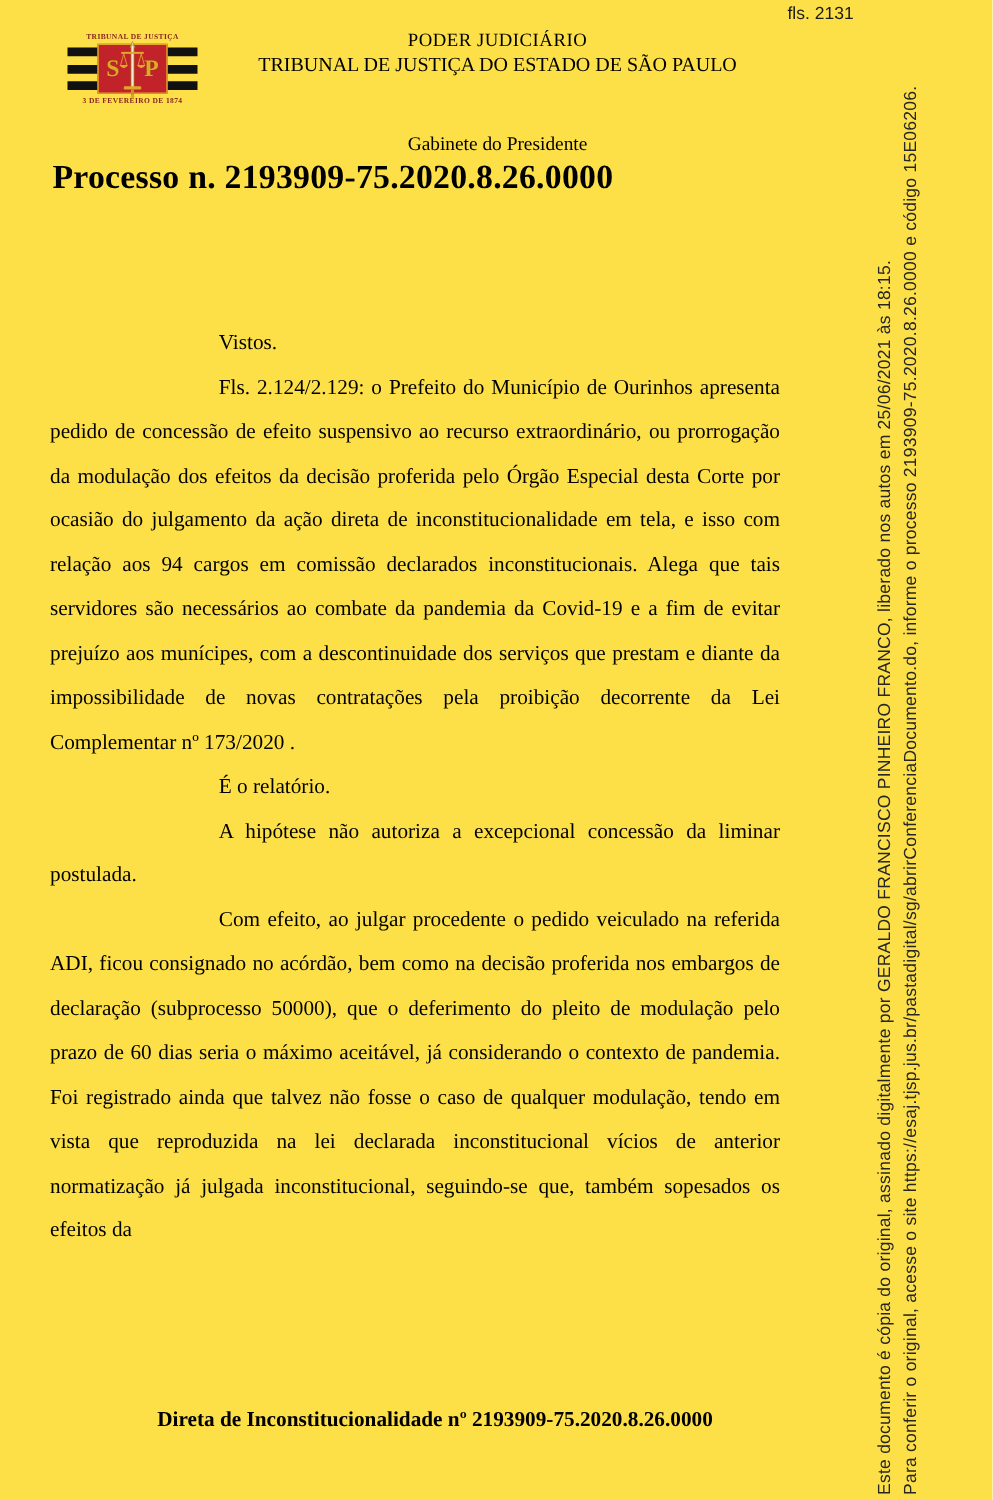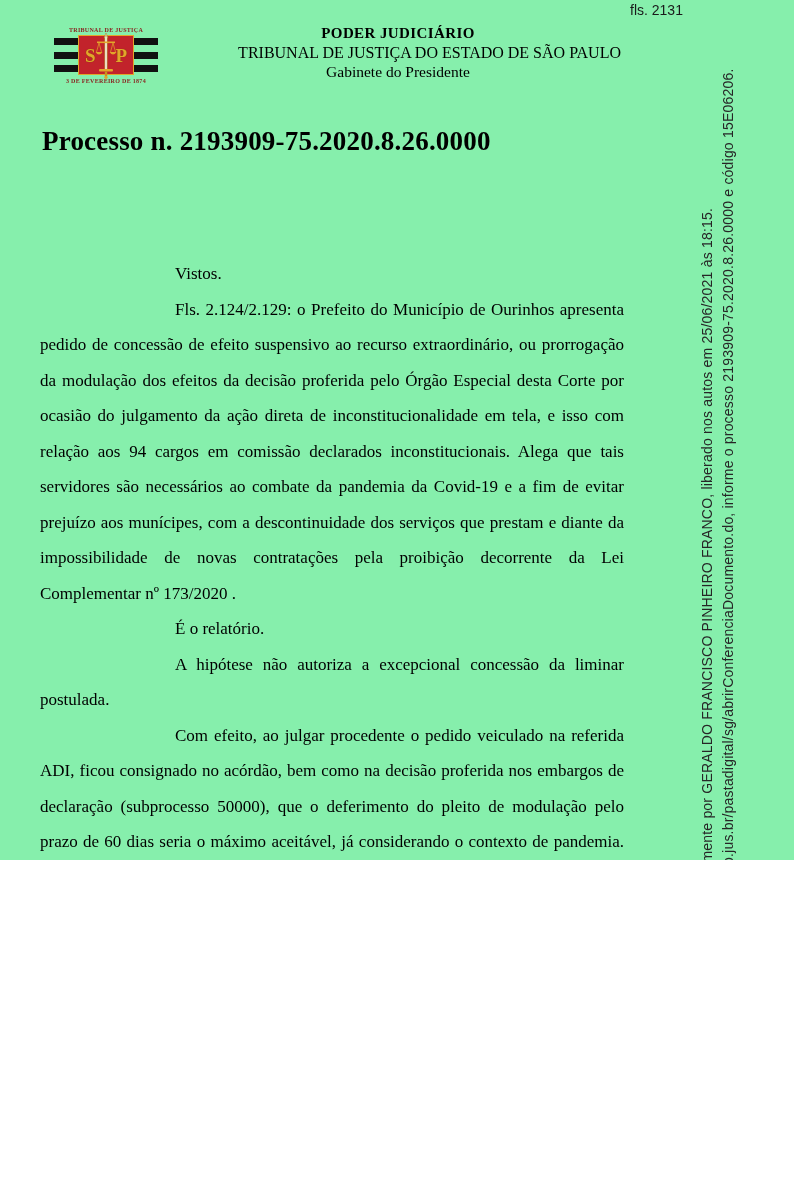--- a/index.html
+++ b/index.html
@@ -1,20 +1,20 @@
 <!DOCTYPE html>
 <html style="--shield: #C2232B; --gold: #E2A62A; --stripe: #111111; --caption: #8A2421;"><head>
 <meta charset="utf-8">
 <style>
   html, body { margin: 0; padding: 0; background: #ffffff; }
   .page {
     position: relative;
     width: 794px;
-    height: 860px;
-    background: #86efac;
+    height: 1200px;
+    background: #fde047;
     overflow: hidden;
     font-family: "Liberation Serif", serif;
     color: #000000;
   }
 
   
   .folio {
     position: absolute;
     left: 630px;
     top: 2px;
@@ -84,23 +84,23 @@
 
   
   .letterhead {
     position: absolute;
     left: 175px;
     top: 24px;
     width: 446px;
     text-align: center;
     line-height: 19px;
   }
-  .branch  { font-size: 15px; font-weight: bold; letter-spacing: 0.4px; }
-  .court   { font-size: 16px; text-align: right; }
-  .office  { font-size: 15.5px; }
+  .branch  { font-size: 15px; font-weight: normal; letter-spacing: 0.4px; }
+  .court   { font-size: 16px; }
+  .office  { font-size: 15.5px; margin-top: 44px; }
 
   
   .process {
     position: absolute;
     left: 42px;
     top: 126px;
     font-size: 27px;
     font-weight: bold;
     letter-spacing: 0.2px;
   }

